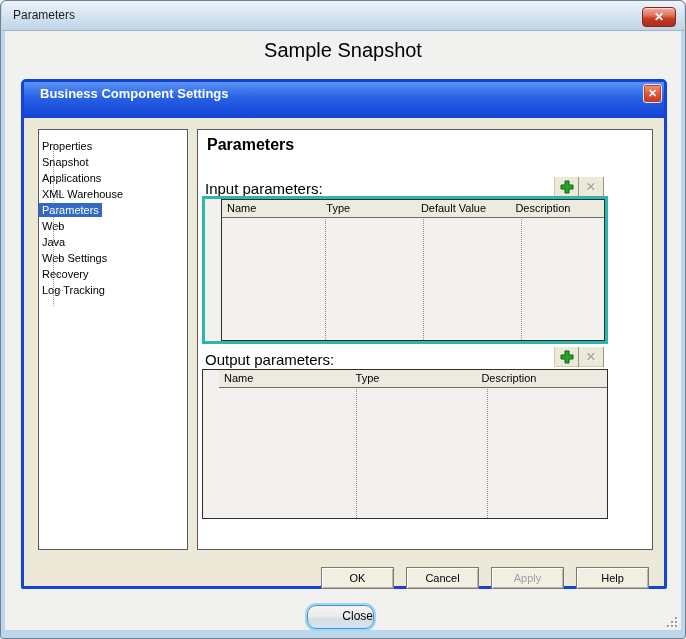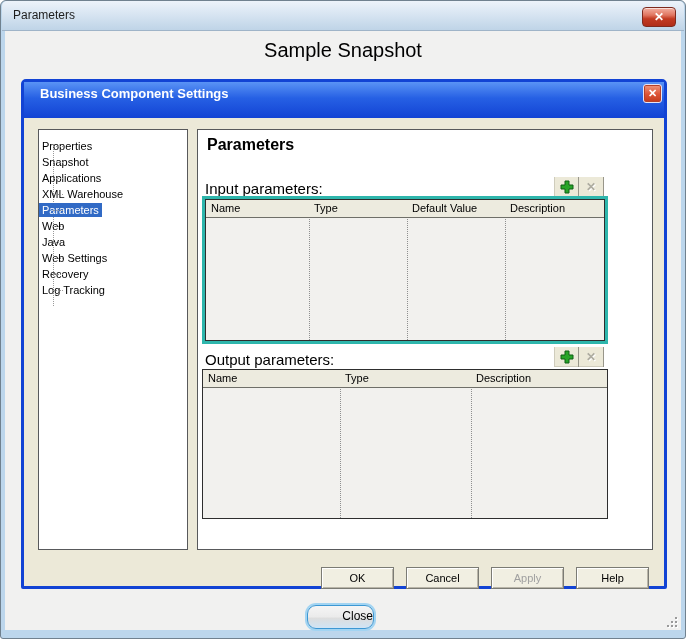--- a/index.html
+++ b/index.html
@@ -66,21 +66,21 @@
   .tb-btn{
     width:25px;height:20px;background:#ECE9D8;border-right:1px solid #98968A;
     display:flex;align-items:center;justify-content:center;cursor:pointer;
     box-shadow:inset 0 -1px 0 #CFCCBC;
   }
   .tb-btn:first-child{border-left:1px solid #CFCCBC;}
   .x-glyph{color:#AEACA0;font-size:12px;font-weight:bold;text-shadow:1px 1px 0 #fff;}
   
   .ptable{position:absolute;background:#F2F1EE;}
   .ptable.focused{border:3px solid var(--highlight_teal,#2EB6AC);}
-  .ptable .inner{position:absolute;inset:0;border:1px solid #2E2E2E;overflow:hidden;}
+  .ptable .inner{position:absolute;inset:0;border:1px solid #2E2E2E;overflow:hidden;margin-left:16px;}
   .phead{position:relative;display:flex;height:18px;background:#EDEBDF;border-bottom:1px solid #6F6F68;z-index:2;}
   .hcell{font-size:11px;padding:2px 0 0 5px;color:#000;white-space:nowrap;overflow:hidden;}
   .colsep{position:absolute;top:0;bottom:0;border-left:1px dotted #8f8f8f;z-index:1;}
   
   .dlg-buttons{position:absolute;top:449px;right:15px;display:flex;gap:12px;}
   .xp-btn{
     width:73px;height:22px;background:#F1EFE2;border:1px solid #7B7B74;
     box-shadow:inset 1px 1px 0 #fff, inset -1px -1px 0 #B9B5A8;
     font-size:11px;color:#000;text-align:center;line-height:20px;cursor:pointer;
   }

